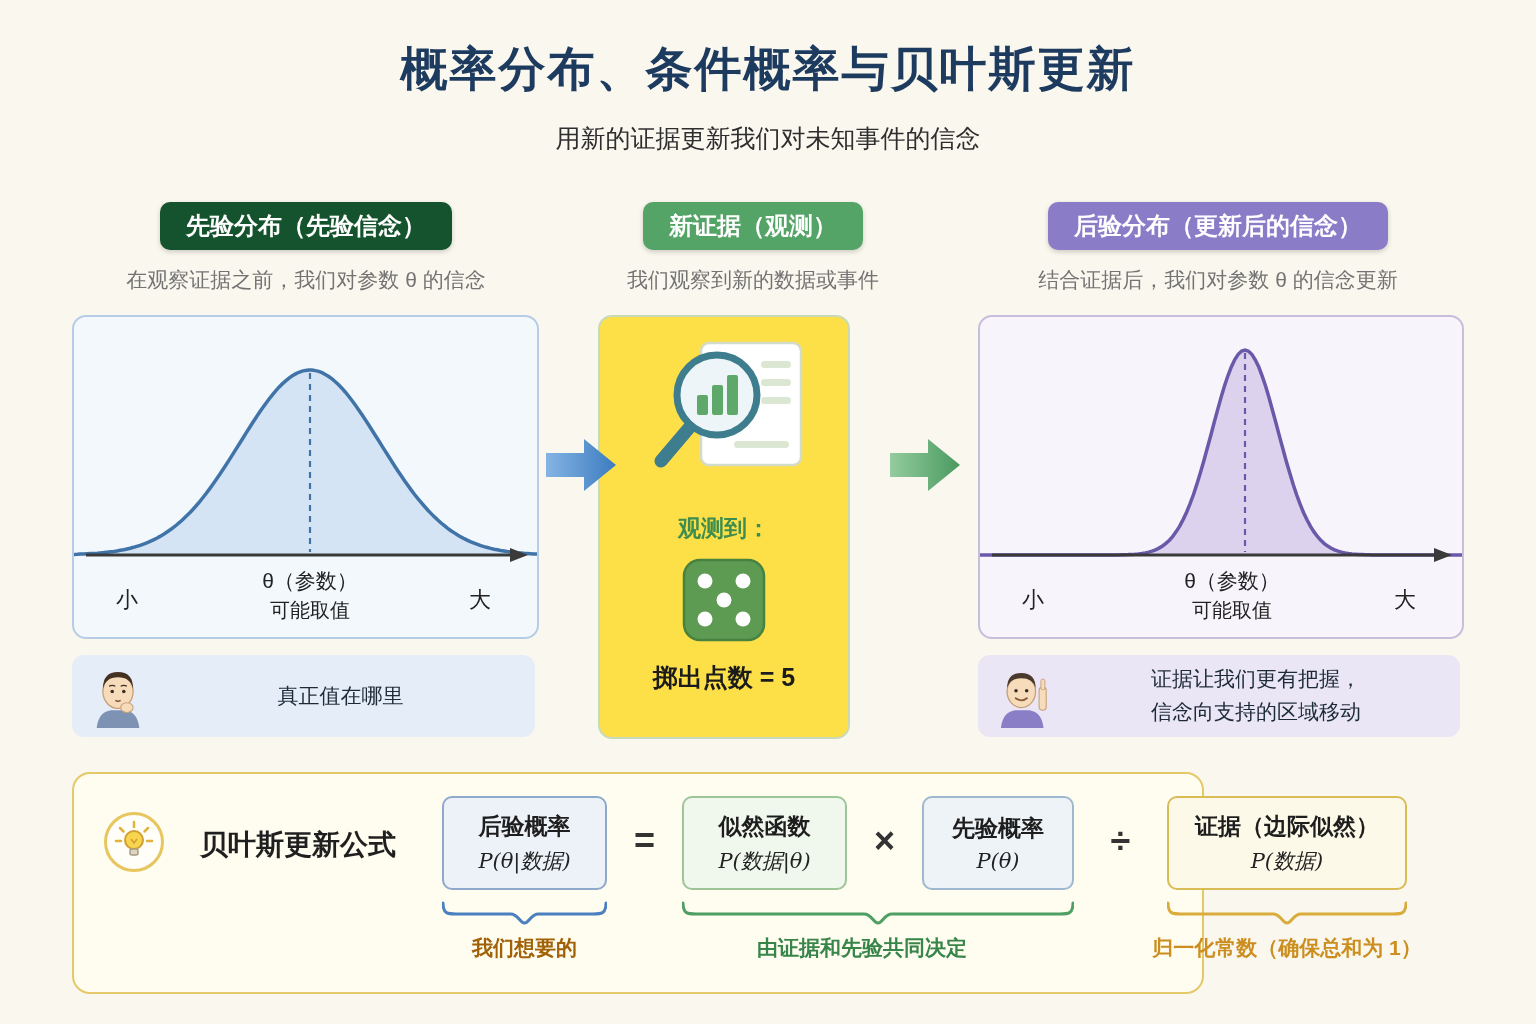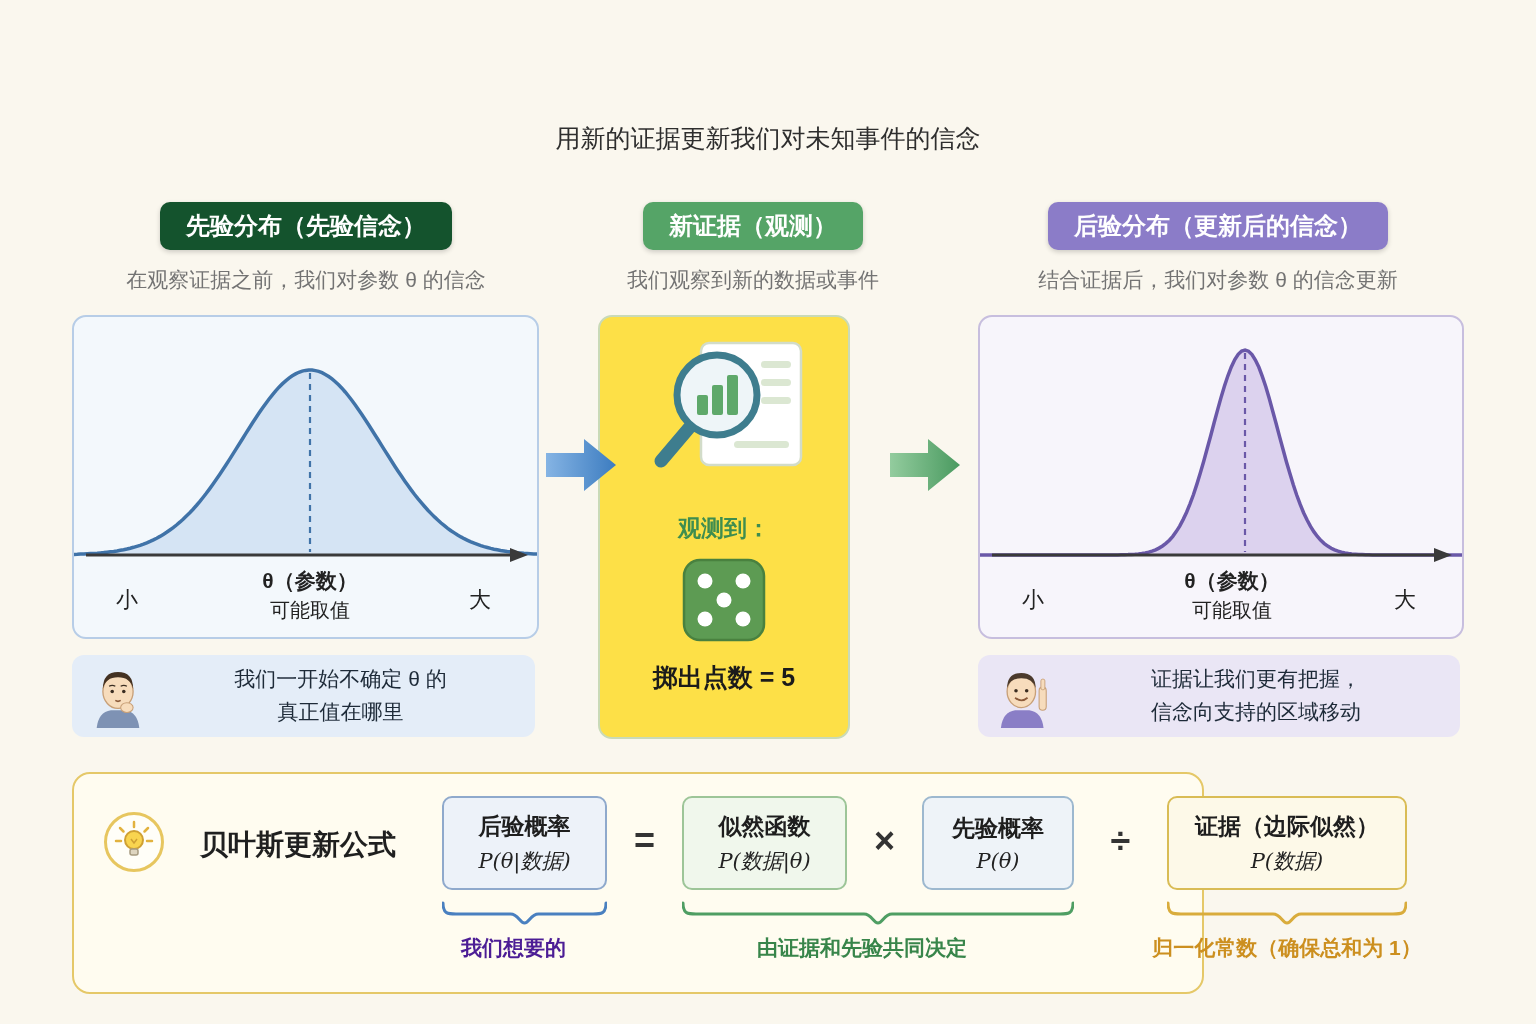--- a/index.html
+++ b/index.html
@@ -33,21 +33,21 @@
   .prior-curve .curve-fill{fill:#cfe0f2;opacity:.85;}
   .prior-curve .curve-stroke{stroke:#4073a8;stroke-width:3.5;}
   .prior-curve .peak-line{stroke:#4073a8;}
   .posterior-curve .curve-fill{fill:#d8ceec;opacity:.9;}
   .posterior-curve .curve-stroke{stroke:#6a58a8;stroke-width:3.5;}
   .posterior-curve .peak-line{stroke:#6a58a8;}
   .peak-line{stroke-dasharray:6 5;stroke-width:2.2;}
   .axis-line{stroke:#3a3a3a;stroke-width:3;}
   .axis-arrow{fill:#3a3a3a;}
 
-  .axis-param{position:absolute;top:250px;transform:translateX(-50%);font-size:21px;color:#222;white-space:nowrap;font-weight:bold;}
+  .axis-param{position:absolute;top:250px;transform:translateX(-50%);font-size:21px;color:#222;white-space:nowrap;}
   .axis-range{position:absolute;top:280px;transform:translateX(-50%);font-size:20px;color:#222;white-space:nowrap;}
   .axis-min{position:absolute;left:42px;top:268px;font-size:22px;color:#222;}
   .axis-max{position:absolute;right:46px;top:268px;font-size:22px;color:#222;}
 
   .evidence-card{position:absolute;left:598px;top:315px;width:248px;height:420px;
     background:#fde047;border:2px solid #c9dab8;border-radius:14px;}
   .magnifier-icon{position:absolute;left:50%;transform:translateX(-50%);top:22px;}
   .observed-label{position:absolute;top:196px;left:0;width:100%;text-align:center;
     font-size:23px;font-weight:bold;color:#3e8d4f;}
   .dice-icon{position:absolute;left:50%;transform:translateX(-50%);top:240px;}
@@ -85,29 +85,30 @@
   .brace{position:absolute;top:126px;}
   .brace path{stroke-width:3;stroke-linecap:round;fill:none;}
   .brace-blue path{stroke:#4a80c0;}
   .brace-green path{stroke:#4f9e63;}
   .brace-yellow path{stroke:#d9ac3c;}
   #brace-posterior{left:368px;}
   #brace-middle{left:608px;}
   #brace-evidence{left:1093px;}
 
   .fnote{position:absolute;top:160px;font-size:21px;font-weight:bold;text-align:center;white-space:nowrap;}
-  .note-posterior{left:357px;width:165px;color:#4c1d95;}
+  .note-posterior{left:368px;width:165px;color:#a16207;}
   .note-middle{left:592px;width:392px;color:#38854a;}
   .note-evidence{left:1043px;width:340px;color:#cc8f1f;}
 </style>
 </head>
 <body>
 
 <div class="page">
 
+  <div class="title">概率分布、条件概率与贝叶斯更新</div>
   <div class="subtitle">用新的证据更新我们对未知事件的信念</div>
 
   <div class="badge badge-prior">先验分布（先验信念）</div>
   <div class="badge badge-evidence">新证据（观测）</div>
   <div class="badge badge-posterior">后验分布（更新后的信念）</div>
 
   <div class="col-desc desc-prior">在观察证据之前，我们对参数 θ 的信念</div>
   <div class="col-desc desc-evidence">我们观察到新的数据或事件</div>
   <div class="col-desc desc-posterior">结合证据后，我们对参数 θ 的信念更新</div>
 
@@ -189,21 +190,20 @@
       <path d="M19 28 Q19 9 36 9 Q53 9 53 28 Q50 15 36 15 Q22 15 19 28 Z" fill="#433122"></path>
       <circle cx="29.5" cy="31" r="2" fill="#3a2d22"></circle>
       <circle cx="42.5" cy="31" r="2" fill="#3a2d22"></circle>
       <path d="M26 25 Q29.5 23 33 25" stroke="#3a2d22" stroke-width="1.5" fill="none"></path>
       <path d="M39 25 Q42.5 23 46 25" stroke="#3a2d22" stroke-width="1.5" fill="none"></path>
       <path d="M33 41 Q36 43 39 41" stroke="#8a5a3a" stroke-width="1.8" fill="none"></path>
       <path d="M12 72 Q14 54 28 52 L44 52 Q58 54 60 72 Z" fill="#7e92b4"></path>
       <ellipse cx="46" cy="49" rx="7" ry="5.5" fill="#f7dcbc" stroke="#c8a078" stroke-width="1.2"></ellipse>
     </svg>
     <div class="caption-text">
-      <div>我们一开始不确定 θ 的</div>
       <div>真正值在哪里</div>
     </div>
   </div>
 
   <div class="caption-box caption-posterior">
     <svg width="64" height="64" viewBox="0 0 72 72">
       <path d="M10 72 Q12 54 26 52 L42 52 Q56 54 58 72 Z" fill="#8a7ec6"></path>
       <rect x="53" y="26" width="8" height="26" rx="4" fill="#f7dcbc" stroke="#c8a078" stroke-width="1.2"></rect>
       <rect x="55" y="17" width="4.5" height="12" rx="2" fill="#f7dcbc" stroke="#c8a078" stroke-width="1"></rect>
       <ellipse cx="33" cy="31" rx="16" ry="18" fill="#f7dcbc" stroke="#c8a078" stroke-width="1.5"></ellipse>

